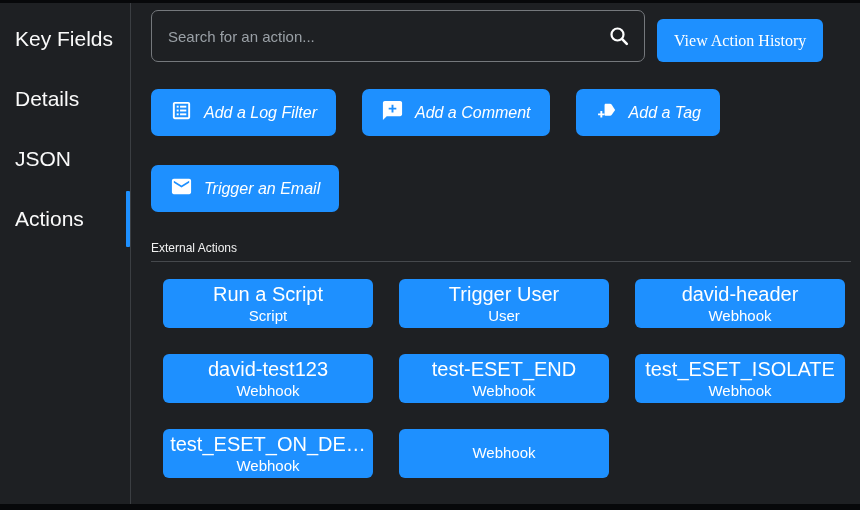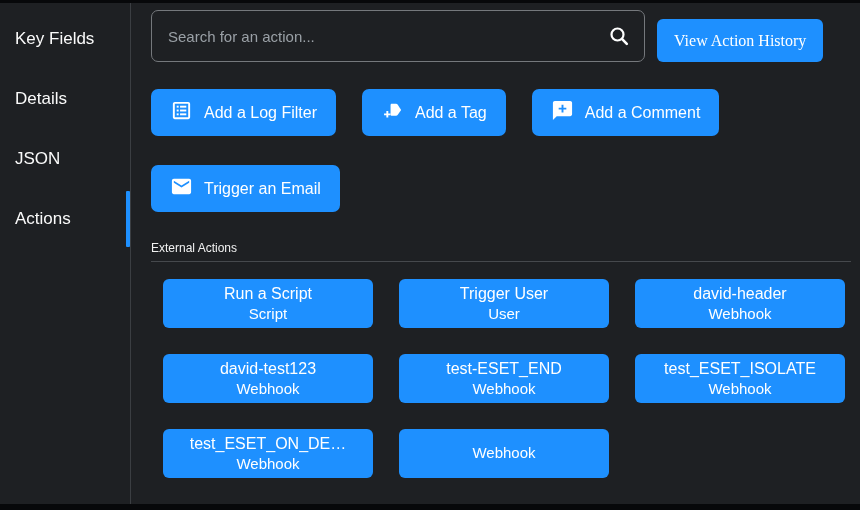--- a/index.html
+++ b/index.html
@@ -23,21 +23,21 @@
     padding-top: 6px;
     flex-shrink: 0;
   }
   .side-item {
     position: relative;
     height: 60px;
     display: flex;
     align-items: center;
     padding-left: 15px;
     color: #fafafa;
-    font-size: 17px;
+    font-size: 21px;
     cursor: pointer;
     white-space: nowrap;
   }
   .active-indicator {
     position: absolute;
     right: 0px; top: 2px; bottom: 2px;
     width: 4px;
     background: #1e90ff;
     border-radius: 1px;
   }
@@ -94,20 +94,21 @@
     padding: 0 19px;
     margin: 0 26px 29px 0;
     background: #1e90ff;
     border: none;
     border-radius: 7px;
     color: #fff;
     font-size: 16px;
     font-family: "Liberation Sans", sans-serif;
     cursor: pointer;
     white-space: nowrap;
+    font-style: italic;
   }
   .qa-btn svg { flex-shrink: 0; }
   .ext-heading {
     font-size: 12px;
     font-weight: 400;
     color: #f1f1f1;
     margin-bottom: 6px;
   }
   .ext-divider {
     border: none;
@@ -129,21 +130,21 @@
     display: flex;
     flex-direction: column;
     align-items: center;
     justify-content: center;
     gap: 3px;
     font-family: "Liberation Sans", sans-serif;
     cursor: pointer;
     padding: 2px 6px;
     overflow: hidden;
   }
-  .ext-title { font-size: 16px; line-height: 1.1; white-space: nowrap; }
+  .ext-title { font-size: 20px; line-height: 1.1; white-space: nowrap; }
   .ext-sub { font-size: 15px; line-height: 1.1; white-space: nowrap; }
 </style>
 </head>
 <body>
 
 <div class="page">
 
   <nav class="sidebar">
     <div class="side-item">
       <span>Key Fields</span>
@@ -187,39 +188,39 @@
             <rect x="10.5" y="11" width="6.5" height="2" fill="#ffffff"></rect>
             <rect x="10.5" y="15" width="6.5" height="2" fill="#ffffff"></rect>
           </svg>
         </span>
         <span>Add a Log Filter</span>
       </button>
 
       <button class="qa-btn">
         <span>
           <svg viewBox="0 0 24 24" width="23" height="23">
+            <path fill-rule="evenodd" fill="#ffffff" d="M2 4c0-1.1.9-2 2-2h16c1.1 0 2 .9 2 2v12c0 1.1-.9 2-2 2H6l-4 4V4zm9 2v3H8v2h3v3h2v-3h3V9h-3V6h-2z"></path>
+          </svg>
+        </span>
+        <span>Add a Comment</span>
+      </button>
+
+      <button class="qa-btn">
+        <span>
+          <svg viewBox="0 0 24 24" width="23" height="23">
             <path fill="#ffffff" d="M11.3 5h4.4c.64 0 1.24.3 1.62.82L21 11.5l-3.68 5.18c-.38.52-.98.82-1.62.82h-4.4c-.72 0-1.3-.58-1.3-1.3V6.3c0-.72.58-1.3 1.3-1.3z"></path>
             <path fill="#ffffff" d="M7.6 12.6v2.4H10v2H7.6v2.4h-2V17H3.2v-2h2.4v-2.4z"></path>
           </svg>
         </span>
         <span>Add a Tag</span>
       </button>
 
       <button class="qa-btn">
         <span>
           <svg viewBox="0 0 24 24" width="23" height="23">
-            <path fill-rule="evenodd" fill="#ffffff" d="M2 4c0-1.1.9-2 2-2h16c1.1 0 2 .9 2 2v12c0 1.1-.9 2-2 2H6l-4 4V4zm9 2v3H8v2h3v3h2v-3h3V9h-3V6h-2z"></path>
-          </svg>
-        </span>
-        <span>Add a Comment</span>
-      </button>
-
-      <button class="qa-btn">
-        <span>
-          <svg viewBox="0 0 24 24" width="23" height="23">
             <path fill="#ffffff" d="M20 4H4c-1.1 0-2 .9-2 2v12c0 1.1.9 2 2 2h16c1.1 0 2-.9 2-2V6c0-1.1-.9-2-2-2zm0 4l-8 5-8-5V6l8 5 8-5v2z"></path>
           </svg>
         </span>
         <span>Trigger an Email</span>
       </button>
 
     </div>
 
     <h2 class="ext-heading">External Actions</h2>
     <hr class="ext-divider">

